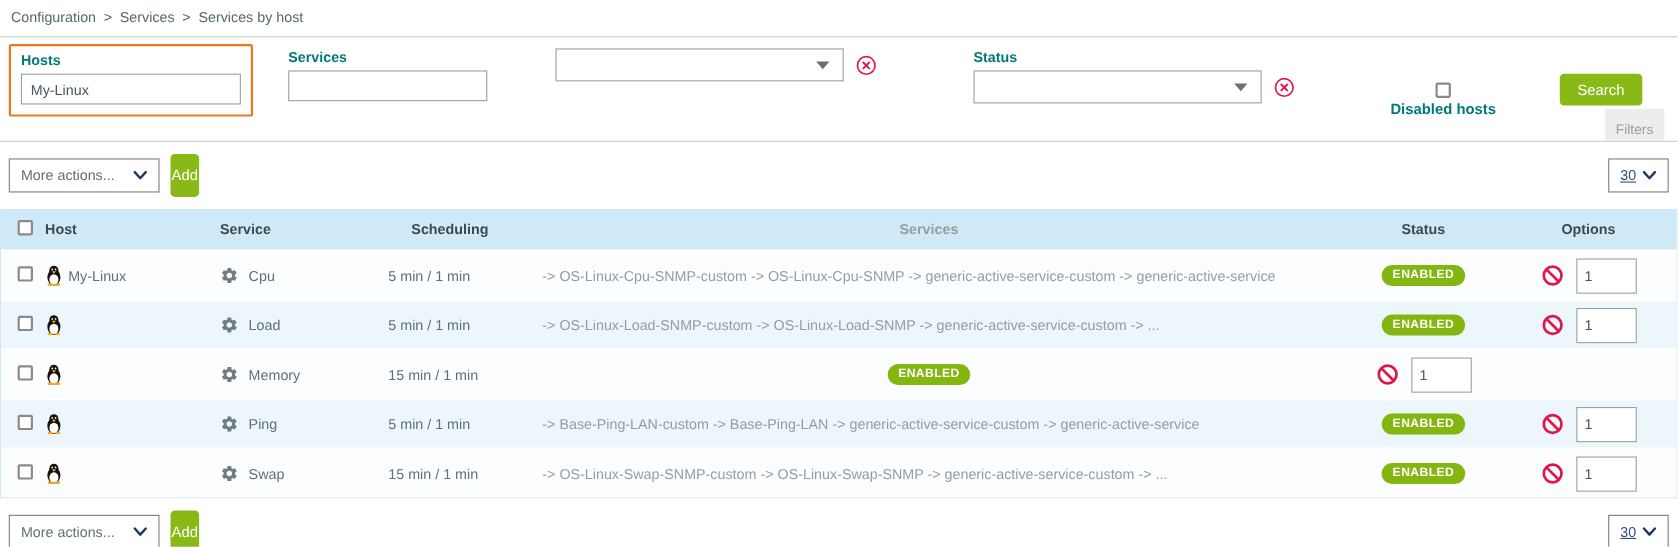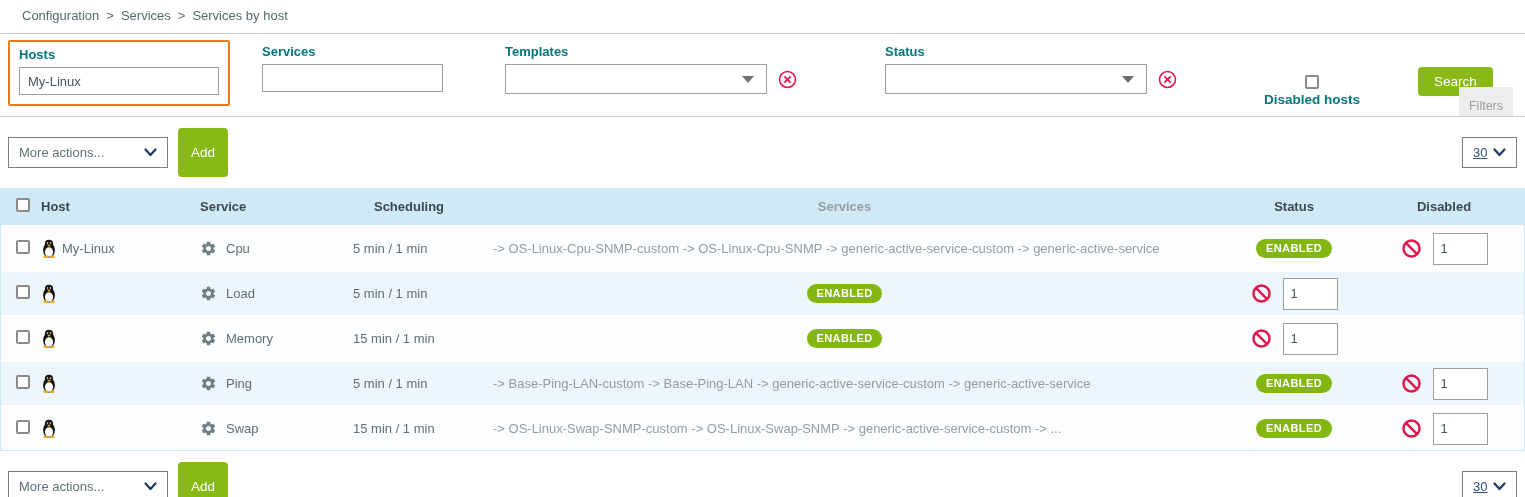--- a/index.html
+++ b/index.html
@@ -1,25 +1,25 @@
 <!DOCTYPE html>
 <html><head>
 <meta charset="utf-8">
 <style>
   * { margin:0; padding:0; box-sizing:border-box; }
   html,body { width:1525px; height:497px; background:#ffffff;
     font-family:"Liberation Sans", sans-serif; overflow:hidden; }
 
   
-  .breadcrumb { padding:8px 0 10px 22px; font-size:13px; color:#55686c;
+  .breadcrumb { padding:8px 0 10px 10px; font-size:13px; color:#55686c;
     display:flex; gap:7px; align-items:center; }
   .breadcrumb .sep { color:#55686c; }
 
   
-  .filter-panel { position:relative; height:84px;
+  .filter-panel { position:relative; height:96px;
     border-top:1px solid #cccccc; border-bottom:1px solid #cccccc; }
   .fgroup { position:absolute; display:flex; flex-direction:column; }
   .flabel { font-size:13px; font-weight:bold; color:#00787c; margin-bottom:5px; }
   .ftext { height:28px; border:1px solid #9aa0a5; background:#fff; font-size:13px;
     color:#47555c; padding:0 8px; font-family:"Liberation Sans",sans-serif; outline:none; }
 
   .hosts-box { left:8px; top:6px; border:2px solid #e87a1e; border-radius:2px;
     padding:5px 9px 9px 9px; width:222px; }
   .hosts-box .ftext { width:200px; }
 
@@ -45,23 +45,23 @@
   .search-btn { position:absolute; left:1418px; top:33px; height:29px; padding:0 16px; }
 
   .filters-tab { position:absolute; right:12px; bottom:0; background:#ededed;
     color:#9e9e9e; font-size:12.5px; padding:12px 10px 3px; }
 
   
   .toolbar { display:flex; align-items:center; padding:11px 8px; }
   .fakeselect { height:31px; border:1px solid #7d7d7d; background:#fff;
     display:flex; align-items:center; justify-content:space-between;
     padding:0 10px; cursor:pointer; }
-  .fs-moreactions { width:160px; font-size:13px; color:#5f7077; }
+  .fs-moreactions { width:137px; font-size:13px; color:#5f7077; }
   .fs-pagesize { width:55px; margin-left:auto; font-size:13px; color:#33507a;text-decoration:underline; }
-  .add-btn { margin-left:10px; height:49px; padding:0 13px; }
+  .add-btn { margin-left:10px; height:39px; padding:0 1px; }
 
   
   .svc-table { border:1px solid #cfe8f5; border-top:none; }
   .trow, .thead { display:grid;
     grid-template-columns:40px 150px 162px 112px 1fr 140px 160px;
     align-items:center; }
   .thead { background:#cfe9f6; height:37px; font-size:13px; font-weight:bold;
     color:#3b4a52; }
   .trow { height:45px; font-size:13px; color:#5f7077; border-top:2px solid #ffffff; }
   .trow.odd  { background:#fbfdfe; }
@@ -101,21 +101,20 @@
     <span class="flabel">Hosts</span>
     <input class="ftext" type="text" value="My-Linux" style="">
   </div>
 
   <div class="fgroup g-services">
     <span class="flabel">Services</span>
     <input class="ftext" type="text" value="" style="">
   </div>
 
   <div class="fgroup g-templates">
-    <span class="flabel">Templates</span>
     <div class="selrow">
       <div class="selbox">
         <span class="tri-down"></span>
       </div>
       <span class="icon">
         <svg width="19" height="19" viewBox="0 0 20 20">
           <circle cx="10" cy="10" r="8.4" fill="none" stroke="#e0164a" stroke-width="1.6"></circle>
           <line x1="6.7" y1="6.7" x2="13.3" y2="13.3" stroke="#e0164a" stroke-width="1.8"></line>
           <line x1="13.3" y1="6.7" x2="6.7" y2="13.3" stroke="#e0164a" stroke-width="1.8"></line>
         </svg>
@@ -172,21 +171,21 @@
 <div class="svc-table">
   <div class="thead">
     <div class="c-check">
       <input type="checkbox" class="cb" style="">
     </div>
     <div>Host</div>
     <div style="padding-left:9px;">Service</div>
     <div class="c-sched">Scheduling</div>
     <div class="c-template">Services</div>
     <div class="c-status">Status</div>
-    <div class="c-options">Disabled</div>
+    <div class="c-options">Options</div>
   </div>
   <div>
   <div class="trow odd">
     <div class="c-check">
       <input type="checkbox" class="cb" style="">
     </div>
     <div class="c-host">
       <span class="icon host-extras">
         <svg width="16" height="19" viewBox="0 0 20 24">
           <ellipse cx="10" cy="14" rx="7.5" ry="9.5" fill="#15130f"></ellipse>
@@ -246,20 +245,21 @@
     </div>
     <div class="c-service">
       <span class="icon">
         <svg width="17" height="17" viewBox="0 0 24 24">
           <path fill="#6f7d85" fill-rule="evenodd" d="M19.14 12.94c.04-.3.06-.61.06-.94 0-.32-.02-.64-.07-.94l2.03-1.58c.18-.14.23-.41.12-.61l-1.92-3.32c-.12-.22-.37-.29-.59-.22l-2.39.96c-.5-.38-1.03-.7-1.62-.94l-.36-2.54c-.04-.24-.24-.41-.48-.41h-3.84c-.24 0-.43.17-.47.41l-.36 2.54c-.59.24-1.13.57-1.62.94l-2.39-.96c-.22-.08-.47 0-.59.22L2.74 8.87c-.12.21-.08.47.12.61l2.03 1.58c-.05.3-.09.63-.09.94s.02.64.07.94l-2.03 1.58c-.18.14-.23.41-.12.61l1.92 3.32c.12.22.37.29.59.22l2.39-.96c.5.38 1.03.7 1.62.94l.36 2.54c.05.24.24.41.48.41h3.84c.24 0 .44-.17.47-.41l.36-2.54c.59-.24 1.13-.56 1.62-.94l2.39.96c.22.08.47 0 .59-.22l1.92-3.32c.12-.22.07-.47-.12-.61l-2.01-1.58zM12 15.6c-1.98 0-3.6-1.62-3.6-3.6s1.62-3.6 3.6-3.6 3.6 1.62 3.6 3.6-1.62 3.6-3.6 3.6z"></path>
         </svg>
       </span>
       <span>Load</span>
     </div>
     <div class="c-sched">5 min / 1 min</div>
+    <div class="c-template">-&gt; OS-Linux-Load-SNMP-custom -&gt; OS-Linux-Load-SNMP -&gt; generic-active-service-custom -&gt; ...</div>
     <div class="c-status">
       <span class="badge">ENABLED</span>
     </div>
     <div class="c-options">
       <span class="icon">
         <svg width="21" height="21" viewBox="0 0 24 24">
           <circle cx="12" cy="12" r="9.2" fill="none" stroke="#e0164a" stroke-width="2.8"></circle>
           <line x1="5.6" y1="5.6" x2="18.4" y2="18.4" stroke="#e0164a" stroke-width="2.8"></line>
         </svg>
       </span>

